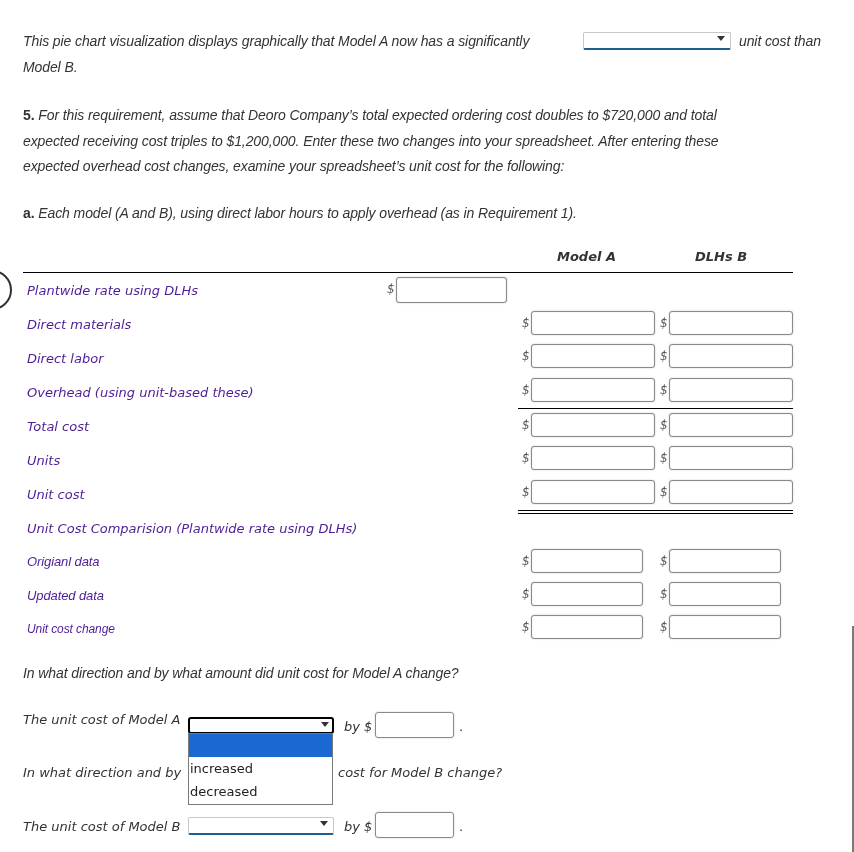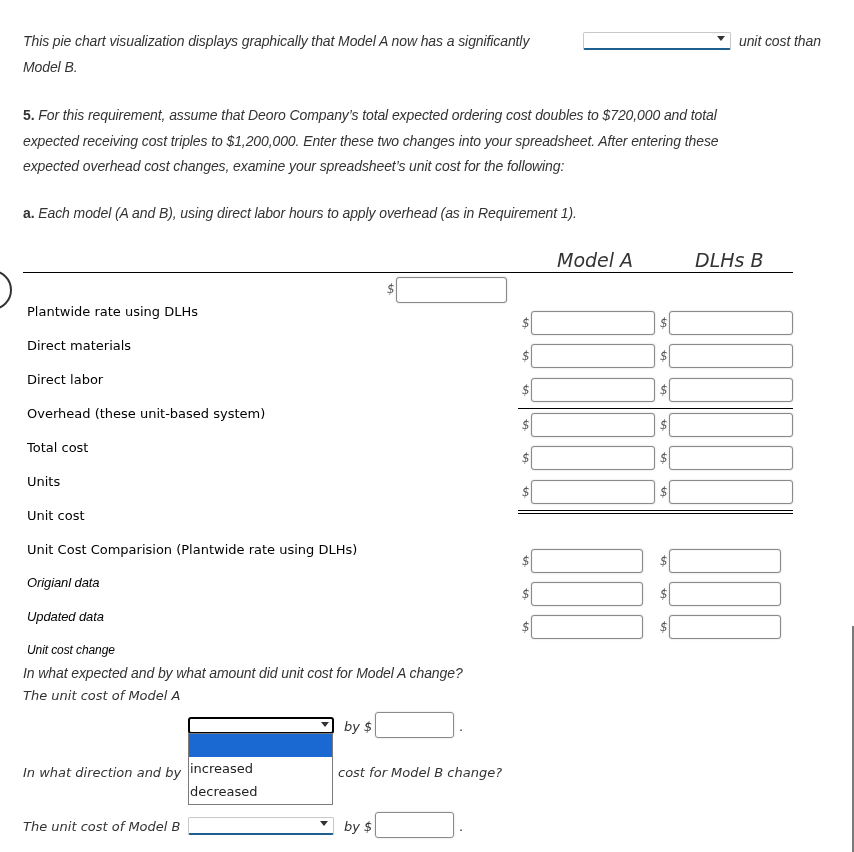--- a/index.html
+++ b/index.html
@@ -5,38 +5,38 @@
   html, body { margin:0; padding:0; }
   body {
     width:854px; height:852px; position:relative; overflow:hidden;
     background:#ffffff; color:#333333;
     font-family: "DejaVu Sans", "Liberation Sans", sans-serif;
     font-size:13px;
   }
   .abs { position:absolute; }
   .it { font-style:italic; }
   .condensed { font-family: "Liberation Sans", "DejaVu Sans", sans-serif; font-style:italic; font-size:14px; letter-spacing:-0.1px; }
-  .lbl { position:absolute; left:27px; font-size:13px; color:#000000; white-space:nowrap;margin-top:21px; }
+  .lbl { position:absolute; left:27px; font-style:italic; font-size:13px; color:#4c1d95; white-space:nowrap; }
   .money { position:absolute; height:26px; }
   .money .dollar { position:absolute; left:0; top:5px; font-style:italic; font-size:12px; color:#555; }
   .money input {
     position:absolute; left:9px; top:0; width:124px; height:24px;
     border:1px solid #8a8a8a; border-radius:3px; box-shadow:inset 0 0 1px #bbb, 0 0 2px #ccc;
     padding:0; margin:0; background:#fff; box-sizing:border-box;
   }
   .sel {
     position:absolute; height:18px; box-sizing:border-box;
     border:1px solid #c8c8c8; border-bottom:2px solid #1f5f8f; border-radius:2px;
     background:#fff;
   }
   .sel .caret { position:absolute; right:5px; top:3px; width:0; height:0;
     border-left:4px solid transparent; border-right:4px solid transparent; border-top:5px solid #333; }
   .sel.open { border:2px solid #000; border-radius:3px; }
   .rule { position:absolute; background:#000; height:1px; }
-  .hdr { position:absolute; top:249px; font-weight:normal; font-style:italic; font-size:19px; color:#333; }
+  .hdr { position:absolute; top:249px; font-weight:bold; font-style:italic; font-size:13px; color:#333; }
   .dropdown { position:absolute; left:188px; top:733px; width:145px; height:72px; border:1px solid #7a7a7a; background:#fff; box-sizing:border-box; }
   .dropdown .opt { height:23px; line-height:23px; font-size:13px; color:#222; padding-left:1px; font-style:normal; }
   .dropdown .opt.hl { background:#1a68d1; }
 </style>
 </head>
 <body>
 
 <div class="abs condensed" style="left:23px; top:33px;">This pie chart visualization displays graphically that Model A now has a significantly</div>
 <div class="sel" style="left:583px; top:32px; width:148px;">
   <span class="caret"></span>
@@ -64,21 +64,21 @@
 <div class="abs" style="left:-28px; top:270px; width:40px; height:40px; border:2px solid #333; border-radius:50%; box-sizing:border-box;"></div>
 
 <div class="lbl" style="top:283px;">Plantwide rate using DLHs</div>
 <div class="money" style="left:387px; top:277px; width:120px;">
   <span class="dollar">$</span>
   <input type="text" style="width: 111px; height: 26px;" value="">
 </div>
 
 <div class="lbl" style="top:317px;">Direct materials</div>
 <div class="lbl" style="top:351px;">Direct labor</div>
-<div class="lbl" style="top:385px;">Overhead (these unit-based system)</div>
+<div class="lbl" style="top:385px;">Overhead (using unit-based these)</div>
 <div class="lbl" style="top:419px;">Total cost</div>
 <div class="lbl" style="top:453px;">Units</div>
 <div class="lbl" style="top:487px;">Unit cost</div>
 
 <div class="money" style="left:522px; top:311px;">
     <span class="dollar">$</span>
     <input type="text" value="" style="">
   </div>
 <div class="money" style="left:522px; top:344px;">
     <span class="dollar">$</span>
@@ -156,23 +156,23 @@
     <span class="dollar">$</span>
     <input type="text" style="width: 112px;" value="">
   </div>
 <div class="money" style="left:660px; top:615px;">
     <span class="dollar">$</span>
     <input type="text" style="width: 112px;" value="">
   </div>
 
 <div class="abs" style="left:852px; top:626px; width:2px; height:226px; background:#7a7a7a;"></div>
 
-<div class="abs condensed" style="left:23px; top:665px; white-space:nowrap;">In what expected and by what amount did unit cost for Model A change?</div>
+<div class="abs condensed" style="left:23px; top:665px; white-space:nowrap;">In what direction and by what amount did unit cost for Model A change?</div>
 
-<div class="abs it" style="left:23px; top:688px; white-space:nowrap;">The unit cost of Model A</div>
+<div class="abs it" style="left:23px; top:712px; white-space:nowrap;">The unit cost of Model A</div>
 <div class="sel open" style="left:188px; top:717px; width:146px; height:17px;">
   <span class="caret" style="top:3px; right:3px;"></span>
 </div>
 <div class="abs it" style="left:344px; top:719px; white-space:nowrap;">by $</div>
 <div class="abs" style="left:375px; top:712px; width:79px; height:26px; border:1px solid #8a8a8a; border-radius:3px; box-sizing:border-box; box-shadow:0 0 2px #ccc;"></div>
 <div class="abs" style="left:459px; top:719px;">.</div>
 
 <div class="abs it" style="left:23px; top:765px; white-space:nowrap;">In what direction and by</div>
 <div class="abs it" style="left:338px; top:765px; white-space:nowrap;text-align:right;">cost for Model B change?</div>
 

